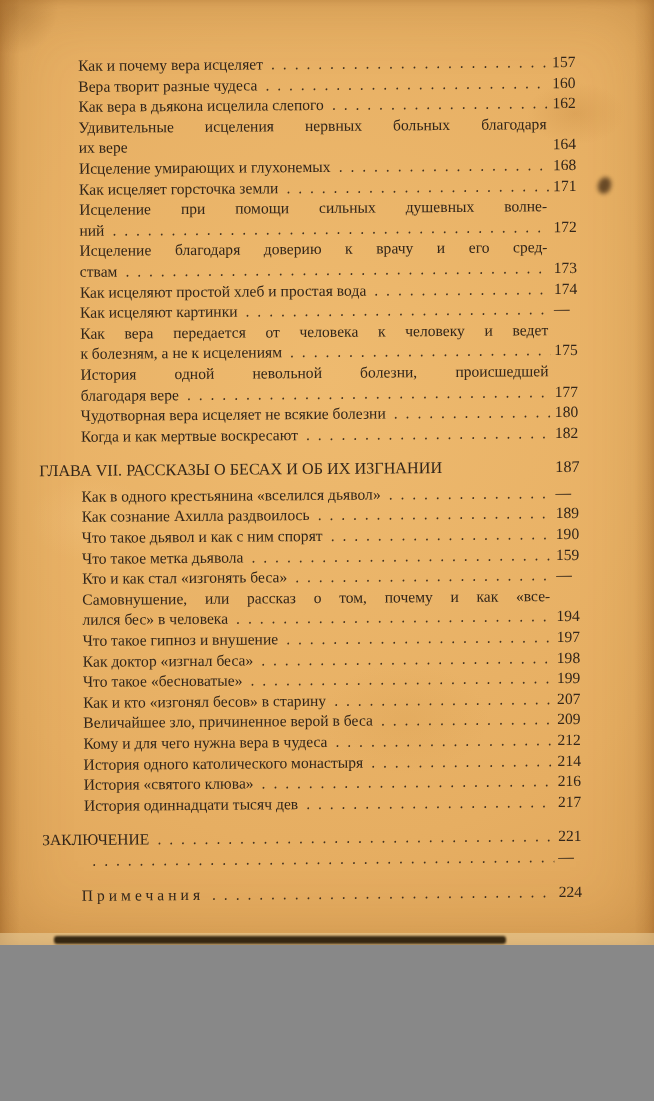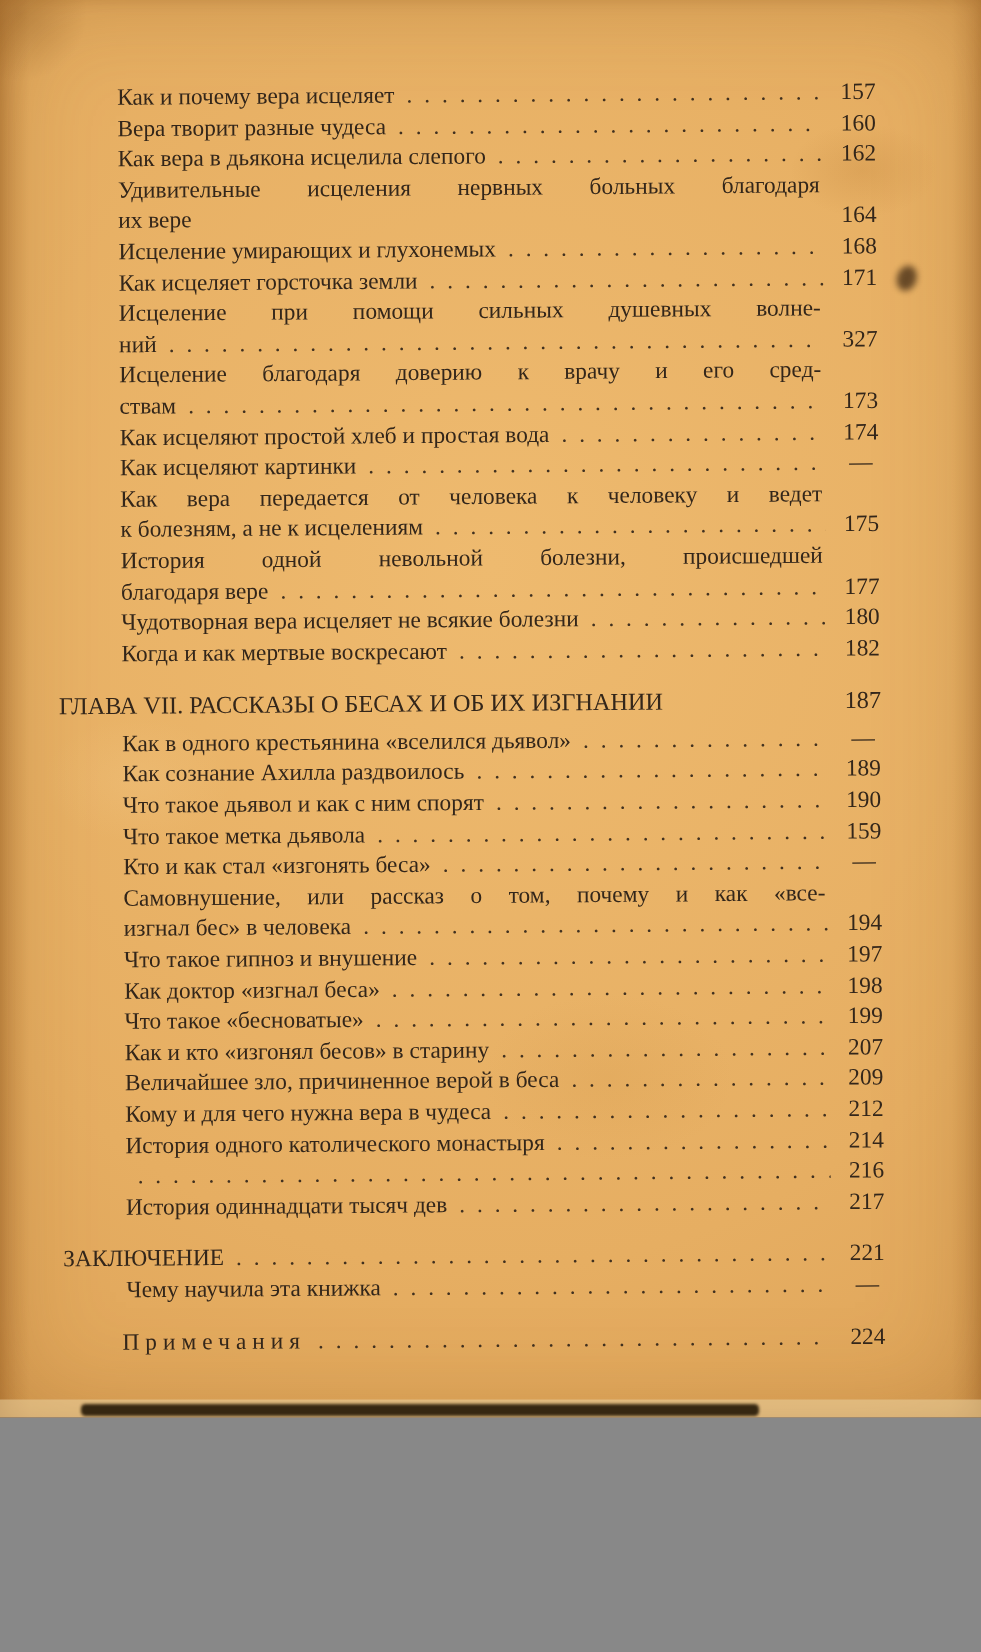--- a/index.html
+++ b/index.html
@@ -59,21 +59,21 @@
     margin: 0 4px 0 8px;
     opacity: .92;
   }
   .dots::after {
     content: ". . . . . . . . . . . . . . . . . . . . . . . . . . . . . . . . . . . . . . . . . . . . . . . . . .";
     letter-spacing: 2px;
   }
   .pg {
     flex: none;
     width: 40px;
-    text-align: center;
+    text-align: left;
     white-space: nowrap;
   }
   .divider {
     width: 136px;
     height: 2px;
     background: #3a2a18;
     margin: 46px 0 0 218px;
     opacity: .85;
   }
   .smudge {
@@ -149,21 +149,21 @@
           <span class="dots"></span>
           <span class="pg">171</span>
         </div>
         <div class="row ind just">
           <span class="t">Исцеление при помощи сильных душевных волне-</span>
           <span class="pg"></span>
         </div>
         <div class="row ind">
           <span class="t">ний</span>
           <span class="dots"></span>
-          <span class="pg">327</span>
+          <span class="pg">172</span>
         </div>
         <div class="row ind just">
           <span class="t">Исцеление благодаря доверию к врачу и его сред-</span>
           <span class="pg"></span>
         </div>
         <div class="row ind">
           <span class="t">ствам</span>
           <span class="dots"></span>
           <span class="pg">173</span>
         </div>
@@ -233,21 +233,21 @@
         <div class="row ind">
           <span class="t">Кто и как стал «изгонять беса»</span>
           <span class="dots"></span>
           <span class="pg">—</span>
         </div>
         <div class="row ind just">
           <span class="t">Самовнушение, или рассказ о том, почему и как «все-</span>
           <span class="pg"></span>
         </div>
         <div class="row ind">
-          <span class="t">изгнал бес» в человека</span>
+          <span class="t">лился бес» в человека</span>
           <span class="dots"></span>
           <span class="pg">194</span>
         </div>
         <div class="row ind">
           <span class="t">Что такое гипноз и внушение</span>
           <span class="dots"></span>
           <span class="pg">197</span>
         </div>
         <div class="row ind">
           <span class="t">Как доктор «изгнал беса»</span>
@@ -273,35 +273,35 @@
           <span class="t">Кому и для чего нужна вера в чудеса</span>
           <span class="dots"></span>
           <span class="pg">212</span>
         </div>
         <div class="row ind">
           <span class="t">История одного католического монастыря</span>
           <span class="dots"></span>
           <span class="pg">214</span>
         </div>
         <div class="row ind">
+          <span class="t">История «святого клюва»</span>
           <span class="dots"></span>
           <span class="pg">216</span>
         </div>
         <div class="row ind">
           <span class="t">История одиннадцати тысяч дев</span>
           <span class="dots"></span>
           <span class="pg">217</span>
         </div>
         <div class="row gap">
           <span class="t">ЗАКЛЮЧЕНИЕ</span>
           <span class="dots"></span>
           <span class="pg">221</span>
         </div>
         <div class="row ind">
-          <span class="t">Чему научила эта книжка</span>
           <span class="dots"></span>
           <span class="pg">—</span>
         </div>
         <div class="row gap spaced">
           <span class="t">Примечания</span>
           <span class="dots"></span>
           <span class="pg">224</span>
         </div>
       </div>
     <div class="divider"></div>

